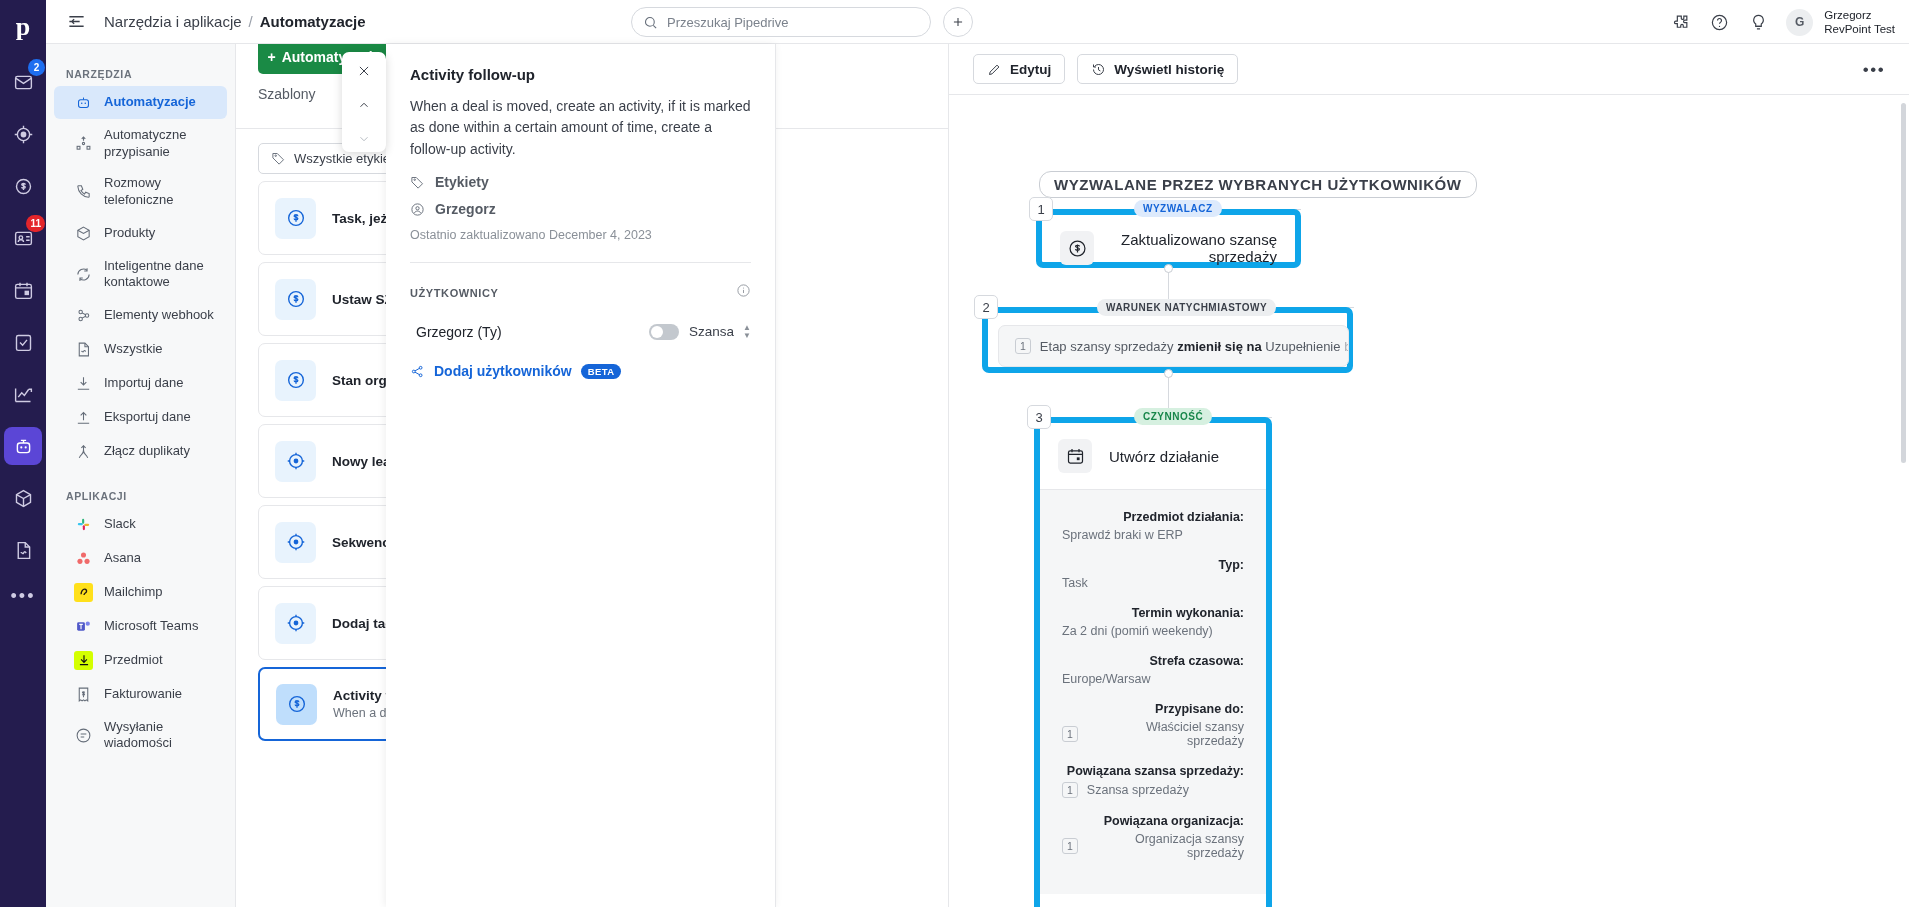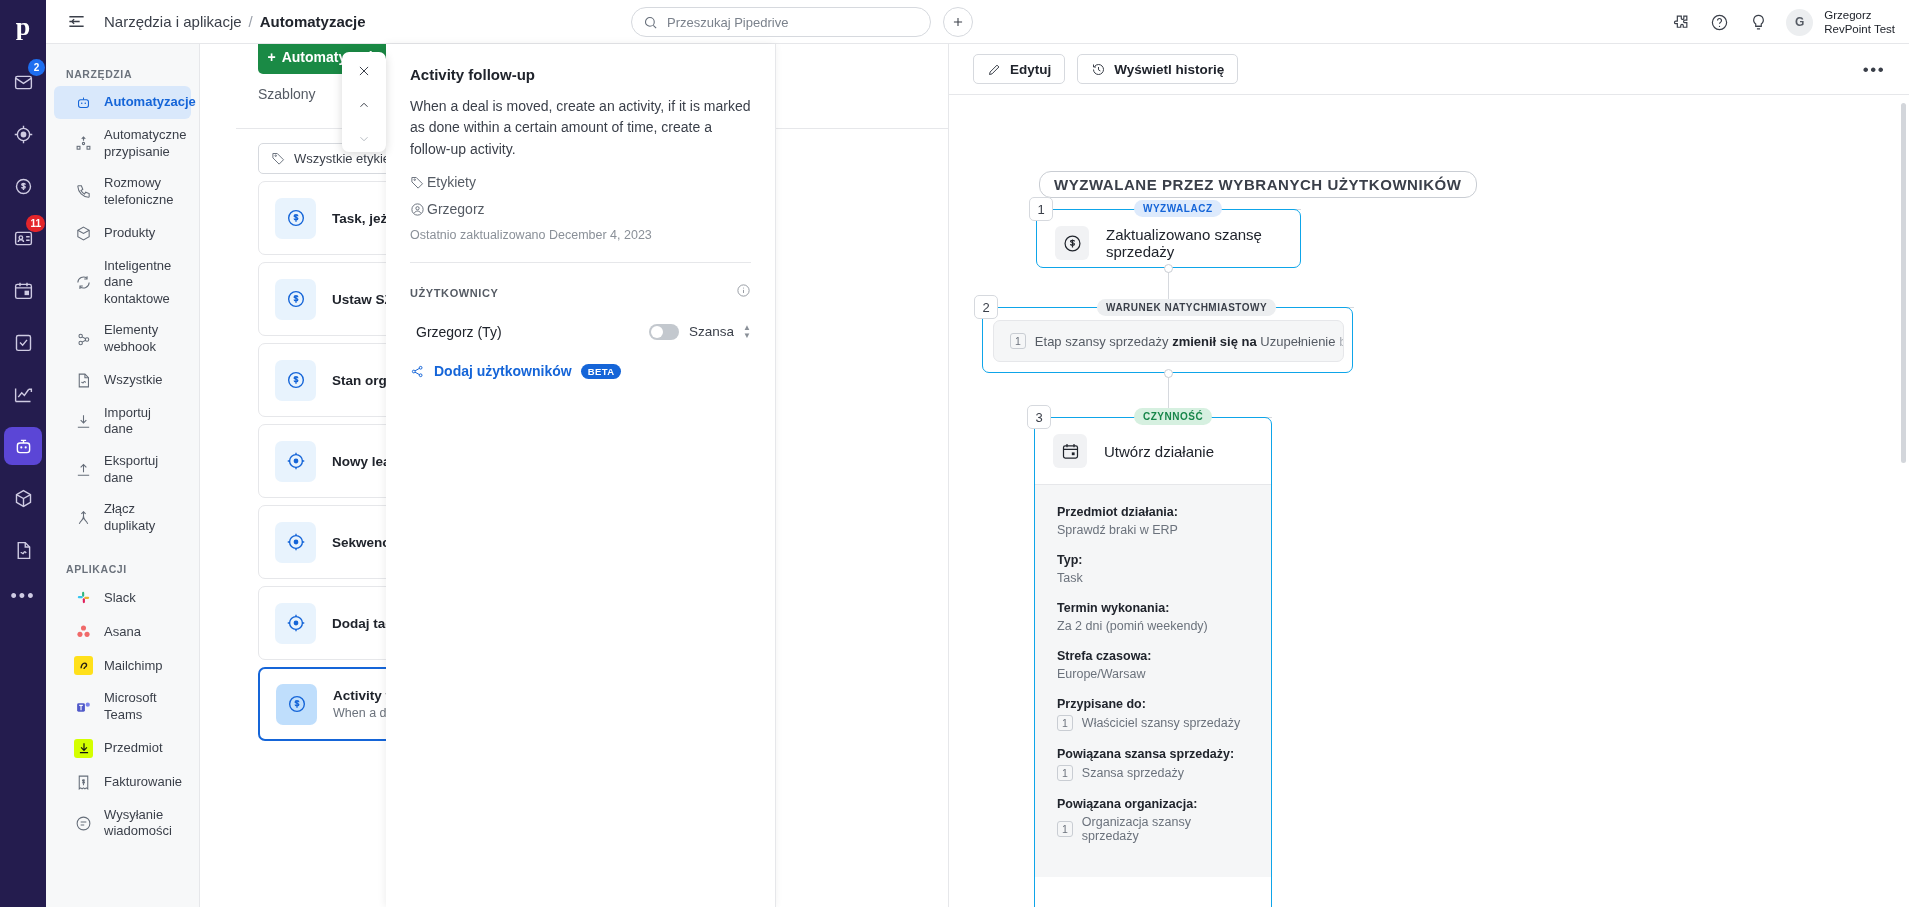--- a/index.html
+++ b/index.html
@@ -63,21 +63,21 @@
   #avatar {
     width:27px; height:27px; border-radius:50%; background:#eceef0; color:#555b64;
     font-size:12px; display:flex; align-items:center; justify-content:center; font-weight:600;
   }
   #userblock { display:flex; flex-direction:column; line-height:1.25; margin-left:-6px;}
   #userblock .u1 { font-size:11.5px; color:#20242c; }
   #userblock .u2 { font-size:11.5px; color:#20242c; }
 
   
   #leftnav {
-    position:absolute; left:46px; top:44px; width:154px; height:863px;
+    position:absolute; left:46px; top:44px; width:190px; height:863px;
     background:#f7f8f9; border-right:1px solid #e6e7ea; overflow:hidden; padding-top:16px; z-index:20;
   }
   .navhead { font-size:10.5px; letter-spacing:.6px; color:#6b727c; font-weight:700; padding:8px 0 6px 20px; }
   .navitem {
     display:flex; align-items:center; gap:11px; padding:7px 10px 7px 20px;
     font-size:13px; color:#3a3f49; border-radius:6px; margin:0 8px 1px 8px; min-height:30px;
   }
   .navitem.active { background:#d9e8fb; color:#1565d8; font-weight:600; }
   .navicon { width:19px; height:19px; flex:0 0 19px; display:flex; align-items:center; justify-content:center; }
   .navicon svg { width:17px; height:17px; stroke:#656d79; fill:none; stroke-width:1.5;}
@@ -128,21 +128,21 @@
   #navbox .nbtn svg { width:14px; height:14px; stroke:currentColor; fill:none; stroke-width:1.7;}
   #navbox .nbtn.dim { color:#b5bac1; }
 
   #popover {
     position:absolute; left:386px; top:44px; width:390px; height:863px;
     background:#fff; box-shadow:-1px 0 8px rgba(0,0,0,.07); border-right:1px solid #e6e7ea;
     padding:22px 24px 0 24px; z-index:50; overflow:hidden;
   }
   #popover h2 { font-size:15px; color:#20242c; font-weight:700; margin-bottom:13px; }
   #popover .desc { font-size:14px; color:#3a3f49; line-height:1.53; margin-bottom:14px; }
-  .metarow { display:flex; align-items:center; gap:2px; margin-bottom:11px; font-size:14px; color:#555b64; }
+  .metarow { display:flex; align-items:center; gap:10px; margin-bottom:11px; font-size:14px; color:#555b64;font-weight:bold; }
   .metarow svg { width:15px; height:15px; stroke:#656d79; fill:none; stroke-width:1.5; }
   .updated { font-size:12.5px; color:#8a9098; margin-top:4px; }
   #pdivider { height:1px; background:#e6e7ea; margin:20px 0 0 0; }
   .sechead { display:flex; align-items:center; justify-content:space-between; margin-top:20px; }
   .sechead .lbl { font-size:11px; font-weight:700; letter-spacing:.6px; color:#555b64;}
   .sechead svg { width:15px; height:15px; stroke:#8a9098; fill:none; stroke-width:1.4;}
   .userrow { display:flex; align-items:flex-start; margin-top:22px; }
   .userrow .uname { font-size:14px; color:#20242c; flex:1; padding-left:6px;}
   .toggle { width:30px; height:16px; border-radius:8px; background:#c3c8ce; position:relative; }
   .toggle .knob { position:absolute; left:2px; top:2px; width:12px; height:12px; border-radius:50%; background:#fff;}
@@ -171,21 +171,21 @@
 
   .pillwrap { position:absolute; display:flex; align-items:center; }
   .pill-outline {
     border:1px solid #c9cdd3; border-radius:12px; padding:4px 14px;
     font-size:15px; font-weight:700; letter-spacing:.55px; color:#3a3f49; background:#fff;
   }
   .stepnum {
     position:absolute; width:24px; height:24px; border:1px solid #d6d9de; border-radius:5px; background:#fff;
     display:flex; align-items:center; justify-content:center; font-size:13px; color:#3a3f49; z-index:5;
   }
-  .nodebox { position:absolute; border:1px solid #0ea5e9; border-radius:7px; background:#fff; }
+  .nodebox { position:absolute; border:6px solid #0ea5e9; border-radius:7px; background:#fff;text-align:right; }
   .nodehdr { display:flex; align-items:center; gap:17px; padding:16px 18px; }
   .nodehdr .ico { width:34px; height:34px; border-radius:6px; background:#f1f2f4; display:flex; align-items:center; justify-content:center; flex:0 0 34px;}
   .nodehdr .ico svg { width:21px; height:21px; stroke:#20242c; fill:none; stroke-width:1.4;}
   .nodehdr .ttl { font-size:15px; color:#20242c; }
   .taglabel {
     position:absolute; font-size:10px; font-weight:700; letter-spacing:.5px;
     border-radius:10px; padding:3px 9px; z-index:6;
   }
   .tag-blue { background:#ddeafc; color:#1565d8; }
   .tag-grey { background:#eceef0; color:#3a3f49; }

